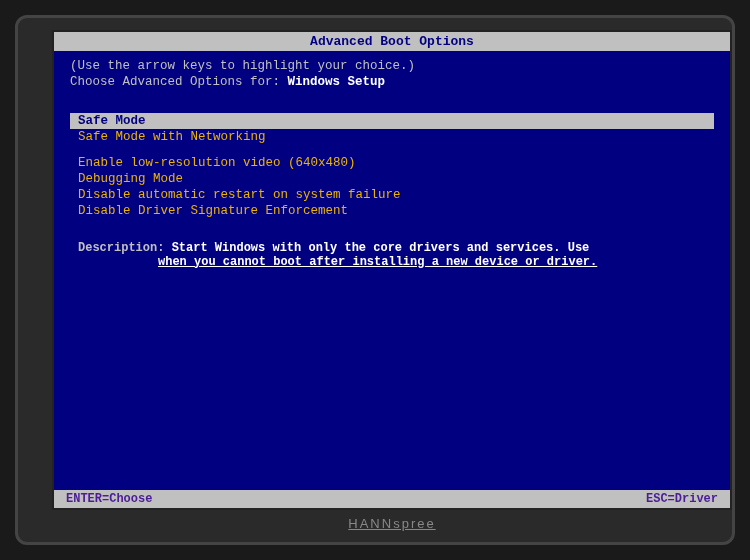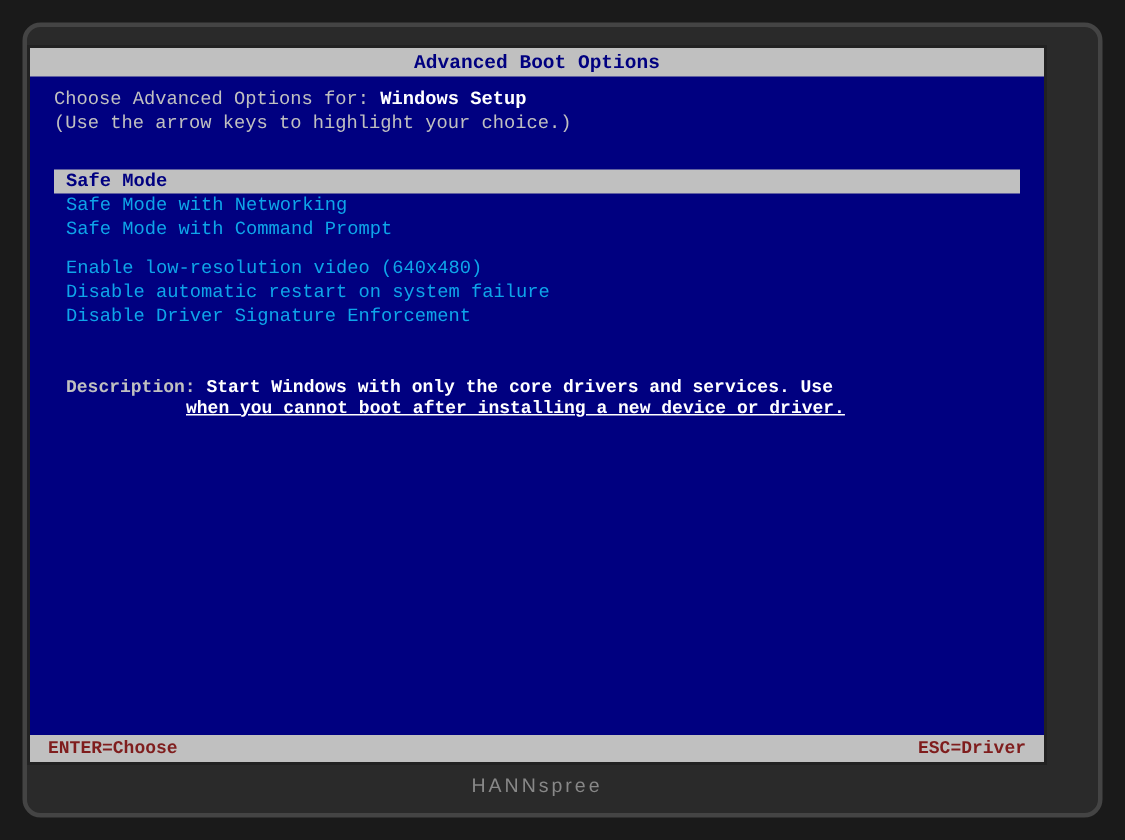--- a/index.html
+++ b/index.html
@@ -17,21 +17,21 @@
     }
 
     .monitor-outer {
       width: 720px;
       height: 530px;
       background: #2a2a2a;
       border-radius: 12px;
       border: 3px solid #444;
       display: flex;
       flex-direction: column;
-      align-items: flex-start;
+      align-items: flex-end;
       justify-content: center;
       position: relative;
     }
 
     .monitor-screen {
       width: 680px;
       height: 480px;
       background: #000080;
       position: relative;
       overflow: hidden;
@@ -75,108 +75,109 @@
       font-weight: bold;
     }
 
     .menu-section {
       margin-top: 24px;
     }
 
     .menu-item {
       padding: 1px 8px;
       font-size: 12.5px;
-      color: #0ea5e9;
+      color: #eab308;
       cursor: pointer;
     }
 
     .menu-item.selected {
       background: #c0c0c0;
       color: #000080;
       font-weight: bold;
     }
 
     .menu-spacer {
       height: 10px;
     }
 
     .description-box {
-      margin-top: 16px;
+      margin-top: 6px;
       padding: 6px 8px;
       color: #c0c0c0;
       font-size: 12px;
     }
 
     .description-box .desc-label {
       color: #c0c0c0;
       font-weight: bold;
     }
 
     .description-box .desc-text {
       color: #ffffff;
       font-weight: bold;
     }
 
     .bottom-bar {
       background: #c0c0c0;
-      color: #7f1d1d;
+      color: #4c1d95;
       display: flex;
       justify-content: space-between;
       padding: 2px 12px;
       font-size: 12px;
       font-weight: bold;
       width: 100%;
     }
 
     .monitor-bottom {
       width: 680px;
       display: flex;
       justify-content: center;
       padding-top: 6px;
     }
 
     .brand-label {
       color: #888;
       font-size: 13px;
       letter-spacing: 2px;
       font-family: Arial, sans-serif;
+      text-decoration: underline;
     }
   </style>
 </head>
 <body>
 
 <div class="monitor-outer">
   <div class="monitor-screen">
     <div class="screen-inner">
 
       <div class="title-bar">
         <span>Advanced Boot Options</span>
       </div>
 
       <div class="content-area">
         <div class="subtitle-line">
+          <span>(Use the arrow keys to highlight your choice.)</span>
+        </div>
+        <div class="subtitle-line">
           <span>Choose Advanced Options for: </span><span class="highlight">Windows Setup</span>
-        </div>
-        <div class="subtitle-line">
-          <span>(Use the arrow keys to highlight your choice.)</span>
         </div>
 
         <div class="menu-section">
           <div class="menu-item selected">
             <span>Safe Mode</span>
           </div>
           <div class="menu-item">
             <span>Safe Mode with Networking</span>
           </div>
-          <div class="menu-item">
-            <span>Safe Mode with Command Prompt</span>
-          </div>
           <div class="menu-spacer"></div>
           <div class="menu-item">
             <span>Enable low-resolution video (640x480)</span>
+          </div>
+          <div class="menu-item">
+            <span>Debugging Mode</span>
           </div>
           <div class="menu-item">
             <span>Disable automatic restart on system failure</span>
           </div>
           <div class="menu-item">
             <span>Disable Driver Signature Enforcement</span>
           </div>
           <div class="menu-spacer"></div>
         </div>
 

